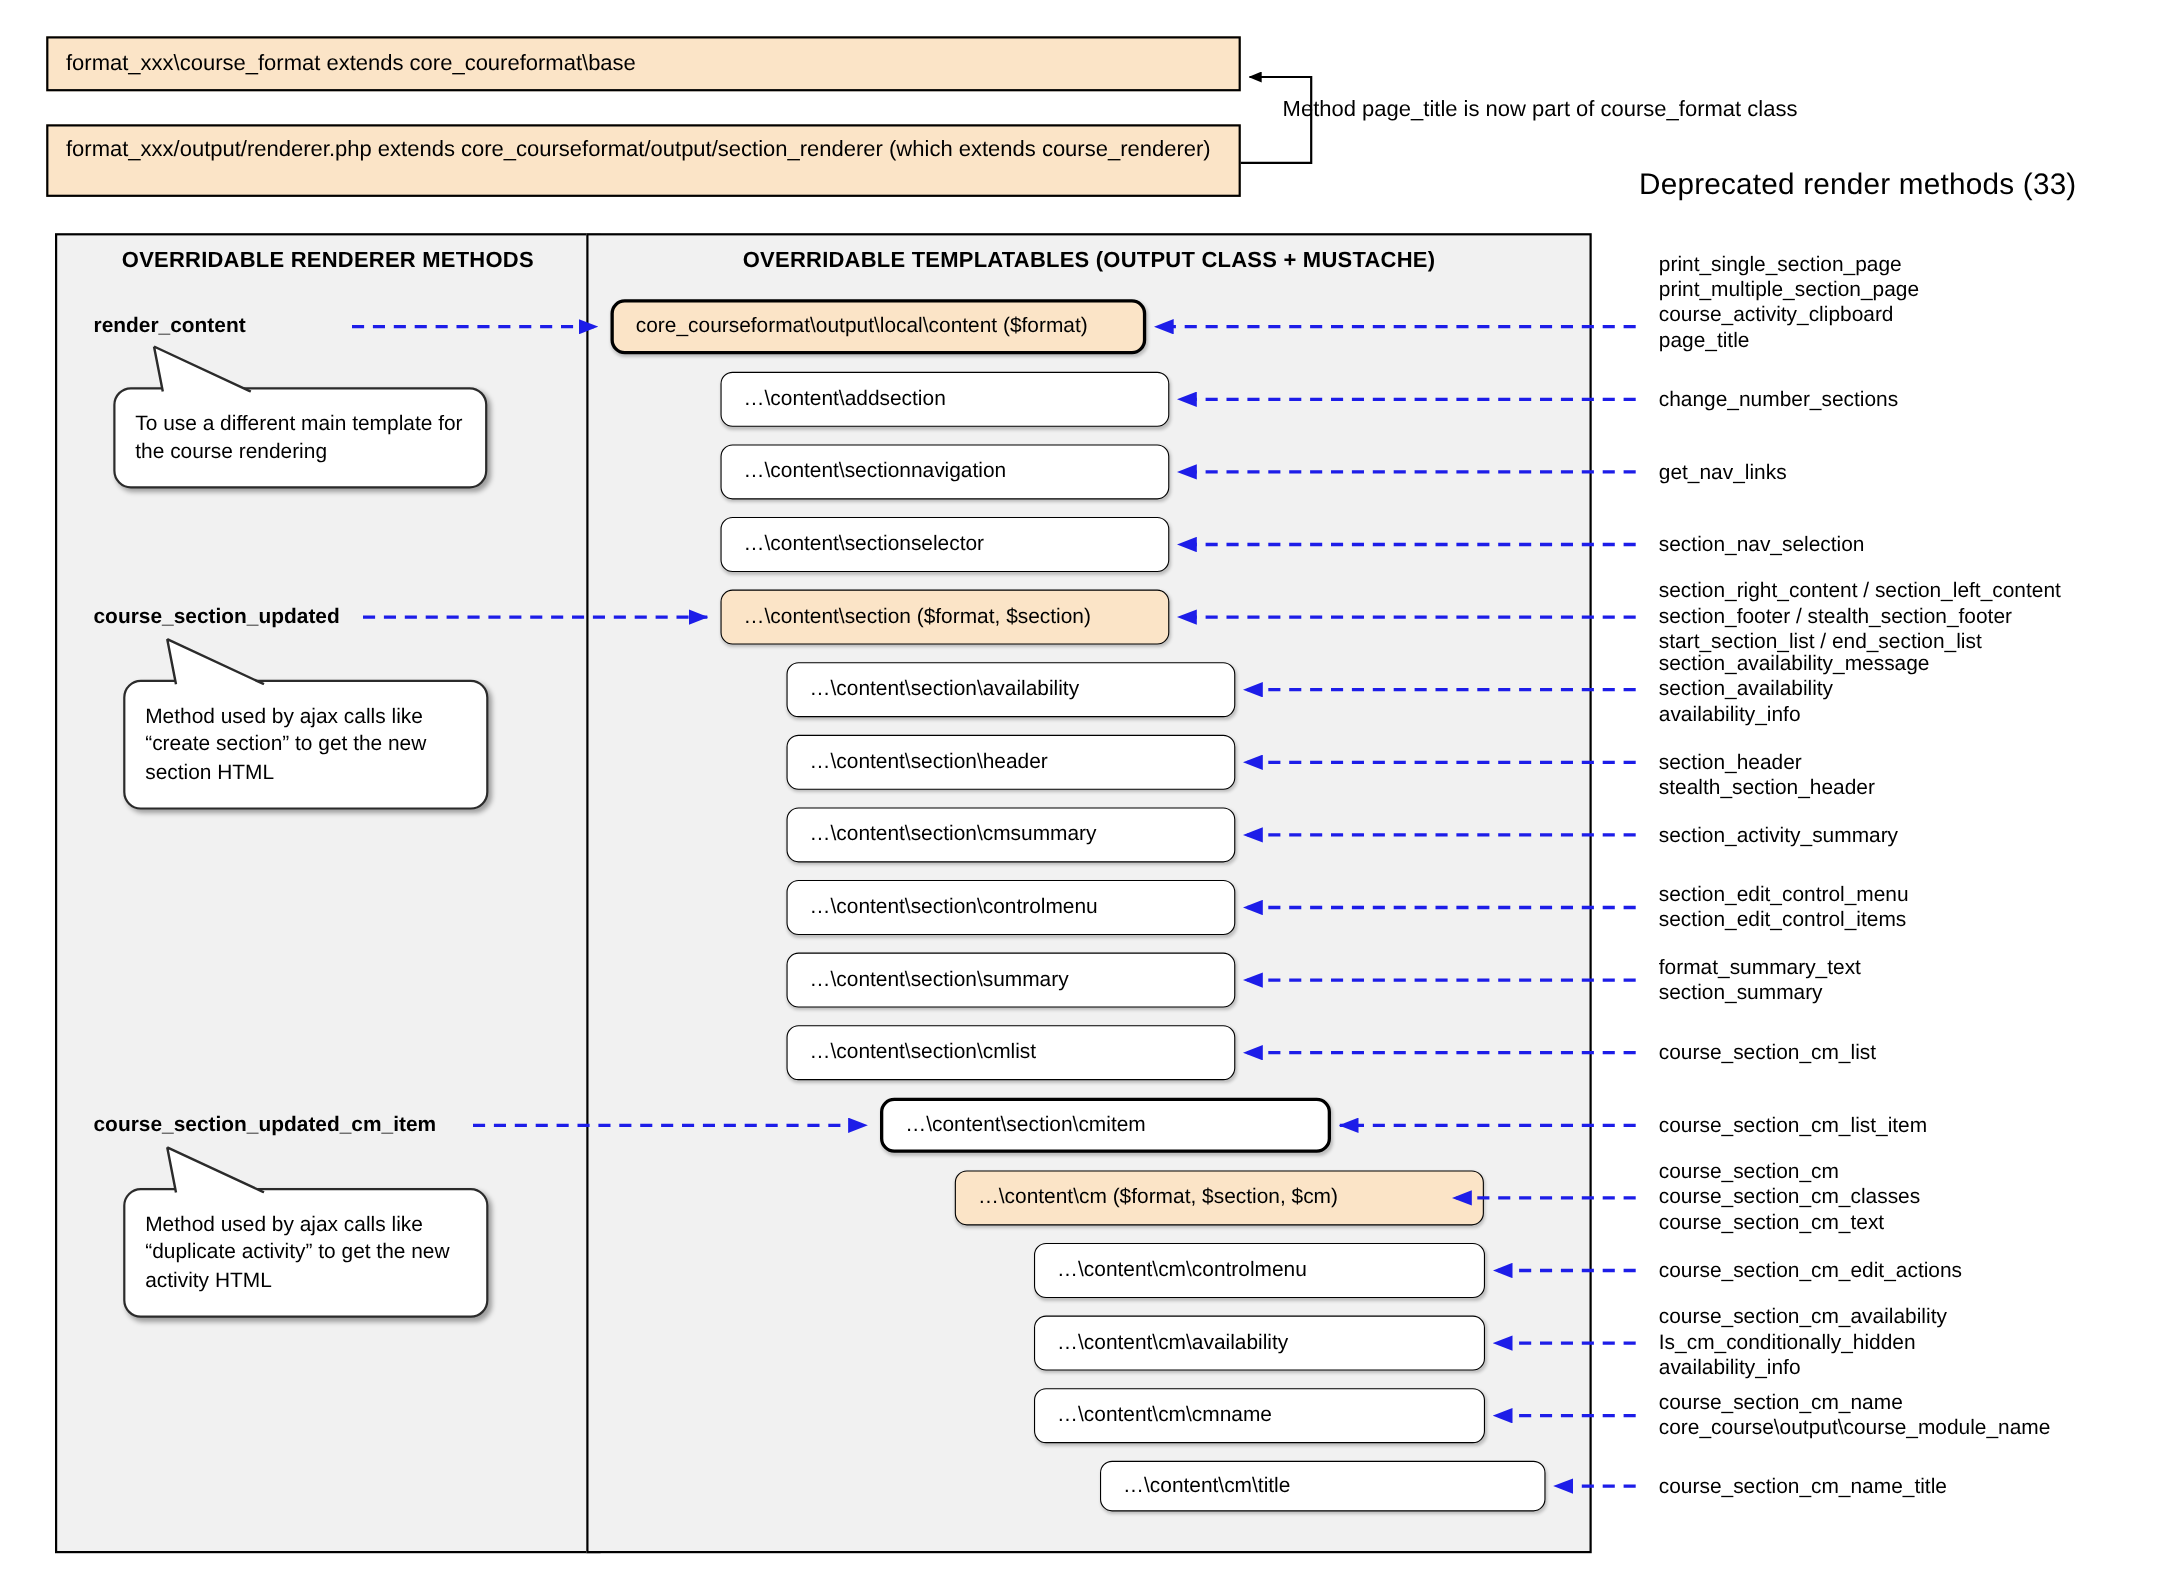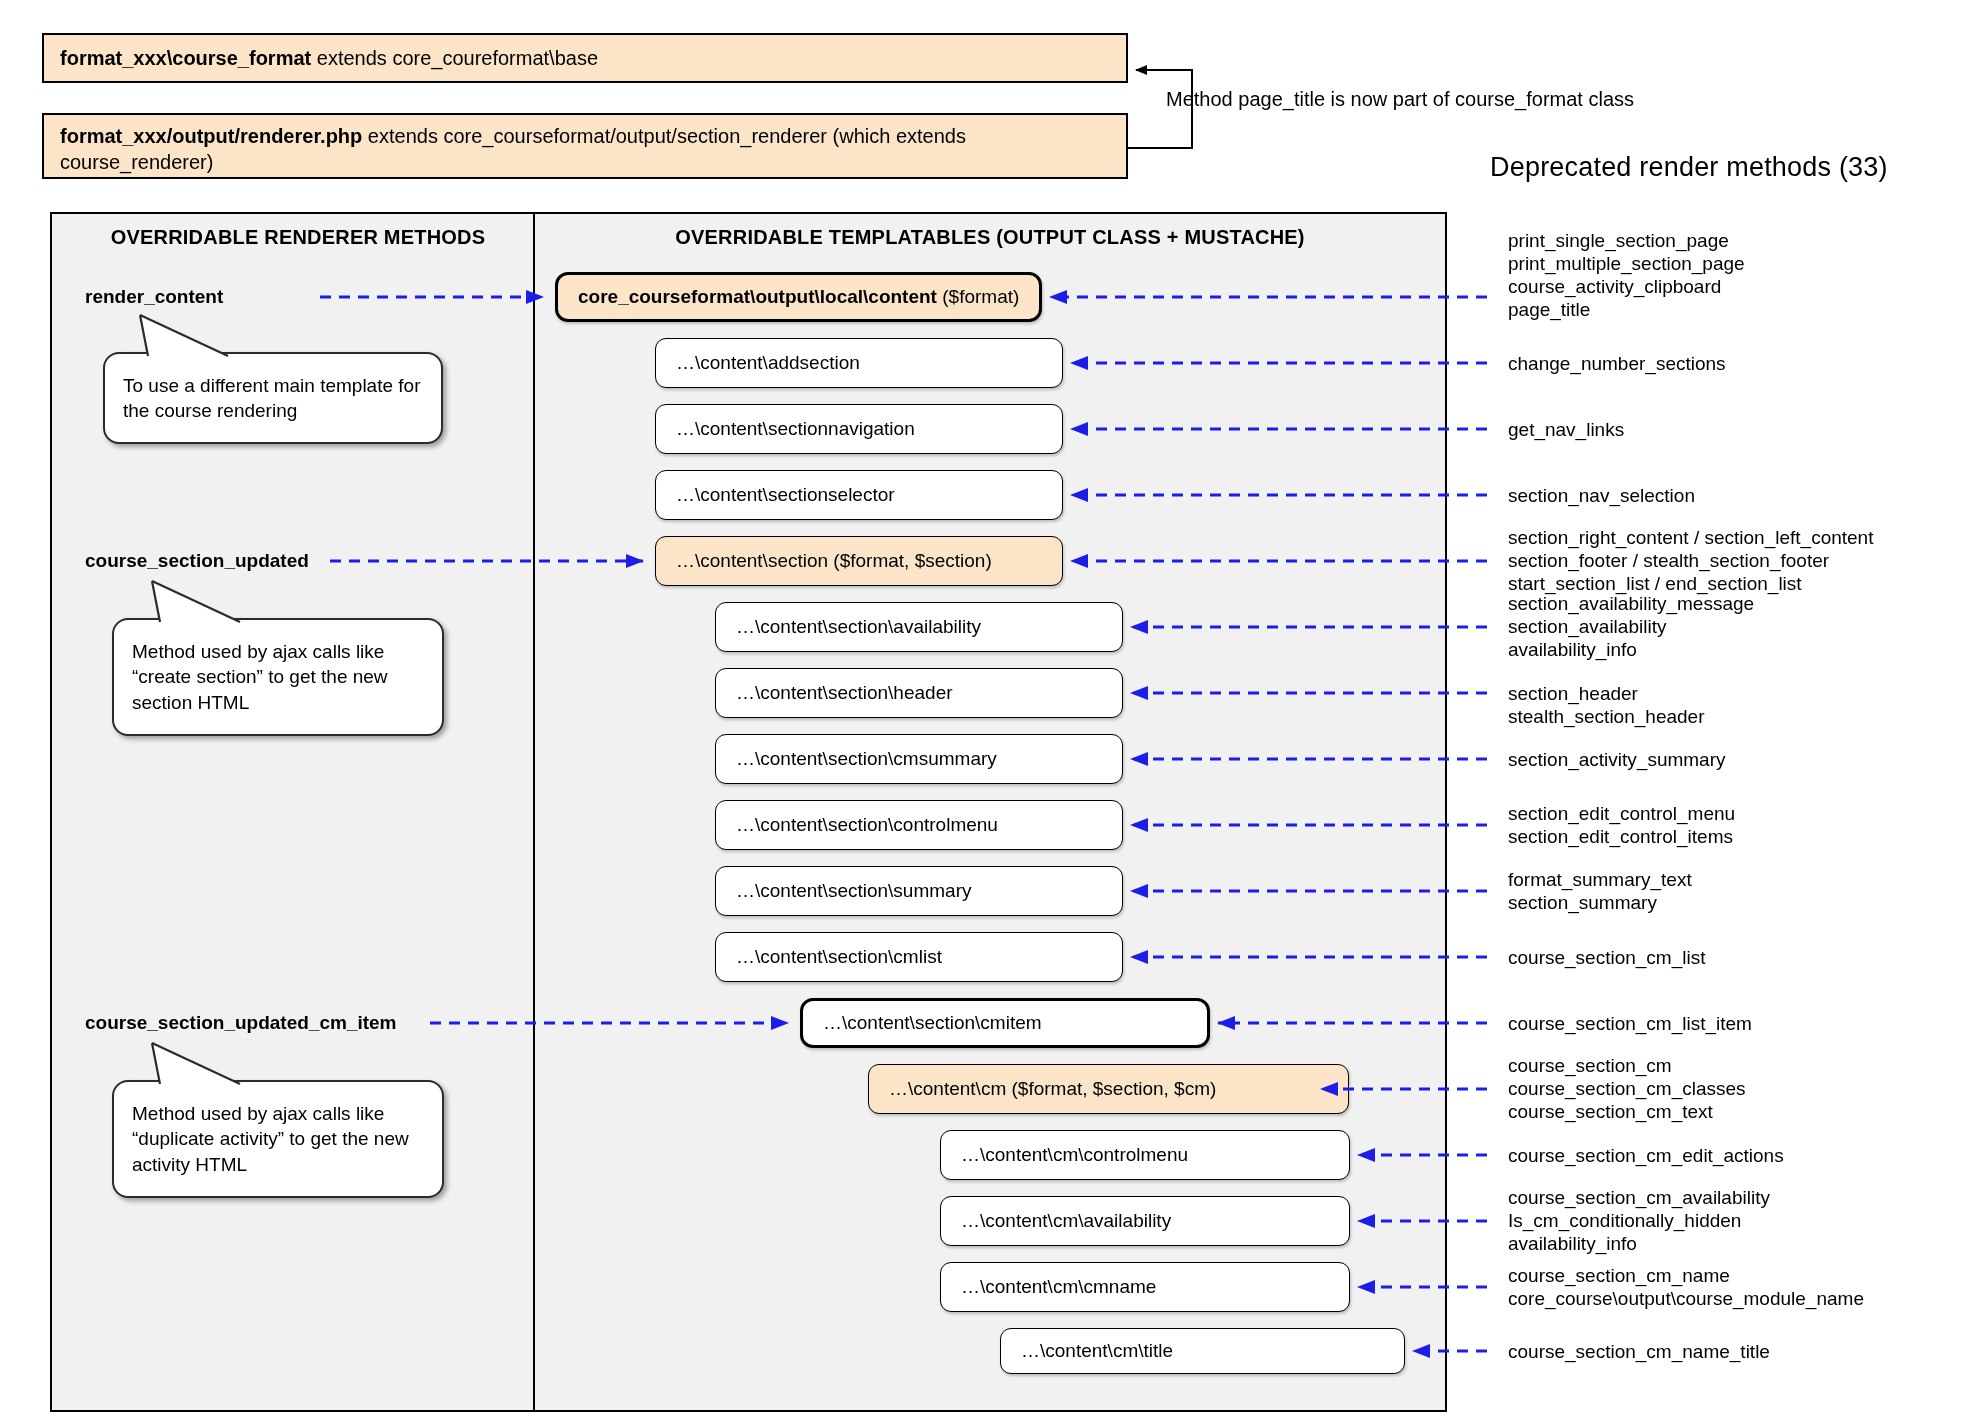--- a/index.html
+++ b/index.html
@@ -6,21 +6,21 @@
   .canvas {
     position:relative; width:1964px; height:1427px; background:#ffffff;
     font-family:"Liberation Sans", sans-serif; color:#000; overflow:hidden;
   }
   .topbox {
     position:absolute; background:#fbe4c7; border:2px solid #000;
     box-sizing:border-box; font-size:20px; display:flex; align-items:center;
     padding:0 16px;
   }
   .topbox.two { display:block; padding:8px 16px; line-height:1.32; }
-  .b { font-weight:bold; }
+  .b { font-weight:normal; }
   .note { position:absolute; font-size:20px; }
   .dep-heading { position:absolute; font-size:27px; letter-spacing:.2px; }
   .panel {
     position:absolute; background:#f1f1f1; border:2px solid #000;
     box-sizing:border-box; z-index:1;
   }
   .panel-title {
     text-align:center; font-weight:bold; font-size:20px; margin-top:12px;
     letter-spacing:.2px;
   }

